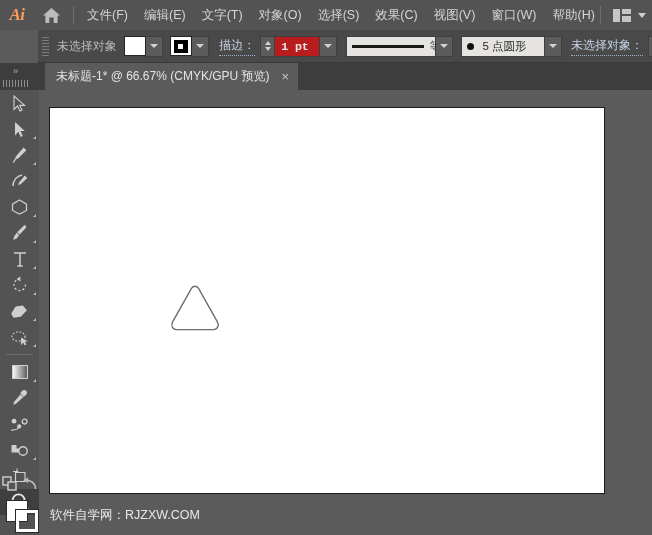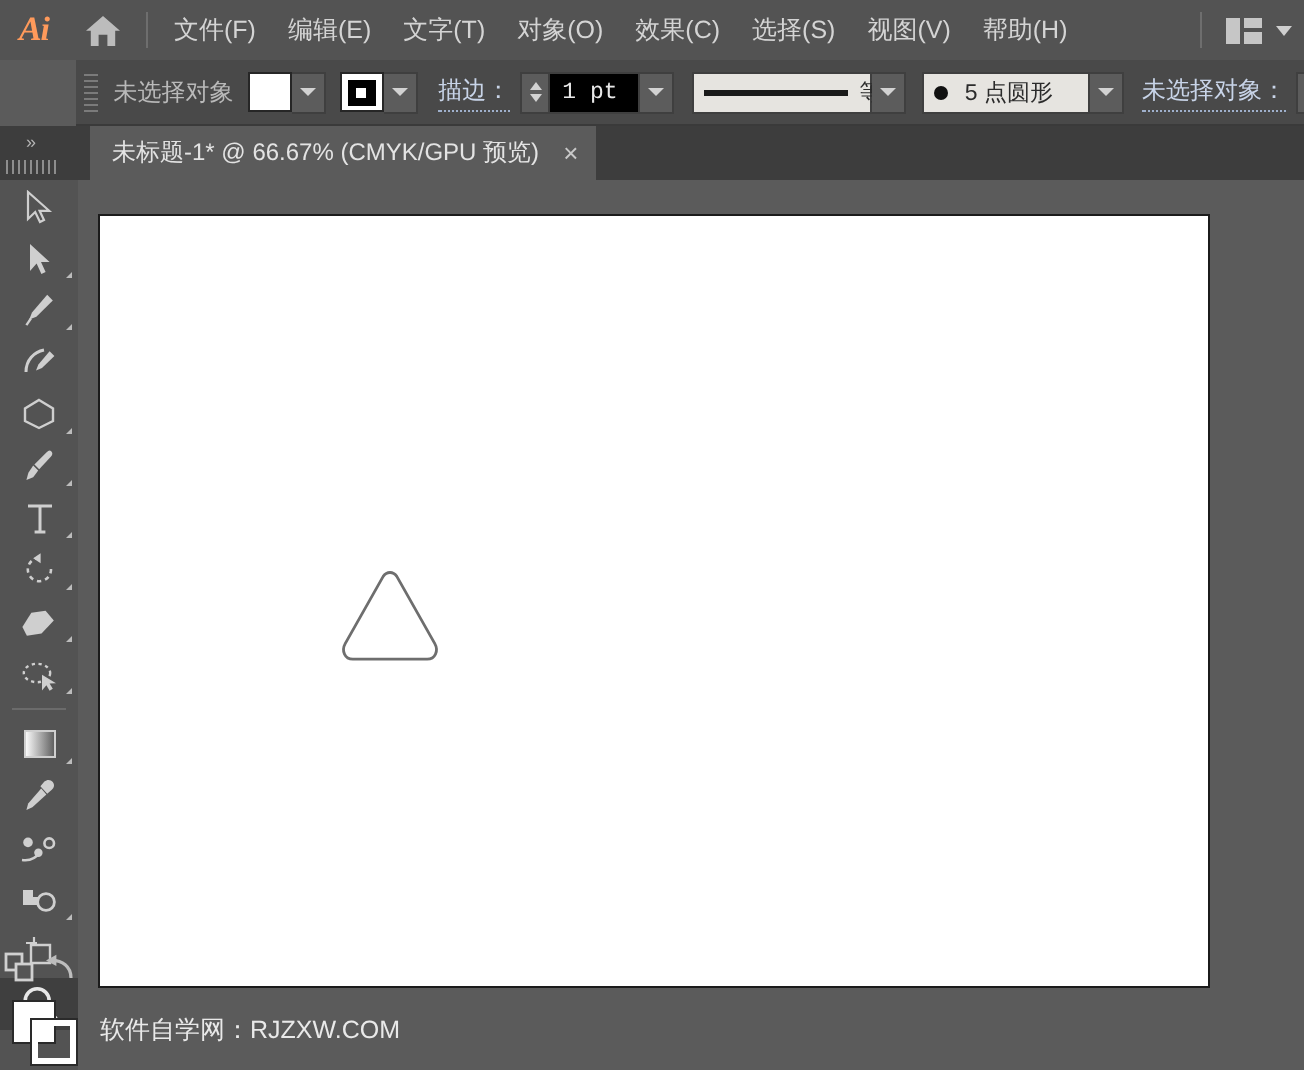--- a/index.html
+++ b/index.html
@@ -98,23 +98,23 @@
   }
   .stepper .up {
     width: 0; height: 0; border-left: 3.5px solid transparent;
     border-right: 3.5px solid transparent; border-bottom: 4px solid #d2d2d2;
   }
   .stepper .dn {
     width: 0; height: 0; border-left: 3.5px solid transparent;
     border-right: 3.5px solid transparent; border-top: 4px solid #d2d2d2;
   }
   .numfield {
-    height: 21px; background: #000000; border: 1px solid #3f3f3f;
+    height: 21px; background: #b91c1c; border: 1px solid #3f3f3f;
     color: #e8e8e8; font-size: 11.5px; font-family: "Liberation Mono", monospace;
-    display: flex; align-items: center; padding: 0 6px; min-width: 46px;
+    display: flex; align-items: center; padding: 0 6px; min-width: 46px; font-weight: bold;
   }
   .lightfield {
     height: 21px; background: #e6e4e0; border: 1px solid #3f3f3f;
     display: flex; align-items: center; padding: 0 5px;
   }
   .profile-line {
     flex: 1; height: 3px; background: #1a1a1a; margin-right: 6px; min-width: 72px;
   }
   .profile-txt { color: #2b2b2b; font-size: 11.5px; white-space: nowrap; }
   .brush-dot {
@@ -216,23 +216,24 @@
       <svg width="19" height="17" viewBox="0 0 19 17">
         <path d="M9.5 1 L18 8.4 L15.6 8.4 L15.6 16 L11.7 16 L11.7 10.4 L7.3 10.4 L7.3 16 L3.4 16 L3.4 8.4 L1 8.4 Z" fill="#bcbcbc"></path>
       </svg>
     </div>
     <div class="menu-sep"></div>
     <div class="menu-items">
       <div class="menu-item">文件(F)</div>
       <div class="menu-item">编辑(E)</div>
       <div class="menu-item">文字(T)</div>
       <div class="menu-item">对象(O)</div>
+      <div class="menu-item">选择(S)</div>
       <div class="menu-item">效果(C)</div>
-      <div class="menu-item">选择(S)</div>
       <div class="menu-item">视图(V)</div>
+      <div class="menu-item">窗口(W)</div>
       <div class="menu-item">帮助(H)</div>
     </div>
     <div class="ws-area">
       <div class="menu-sep"></div>
       <div class="ws-icon">
         <i class="a"></i>
           <i class="b"></i>
           <i class="c"></i>
       </div>
       <div class="chev"></div>

